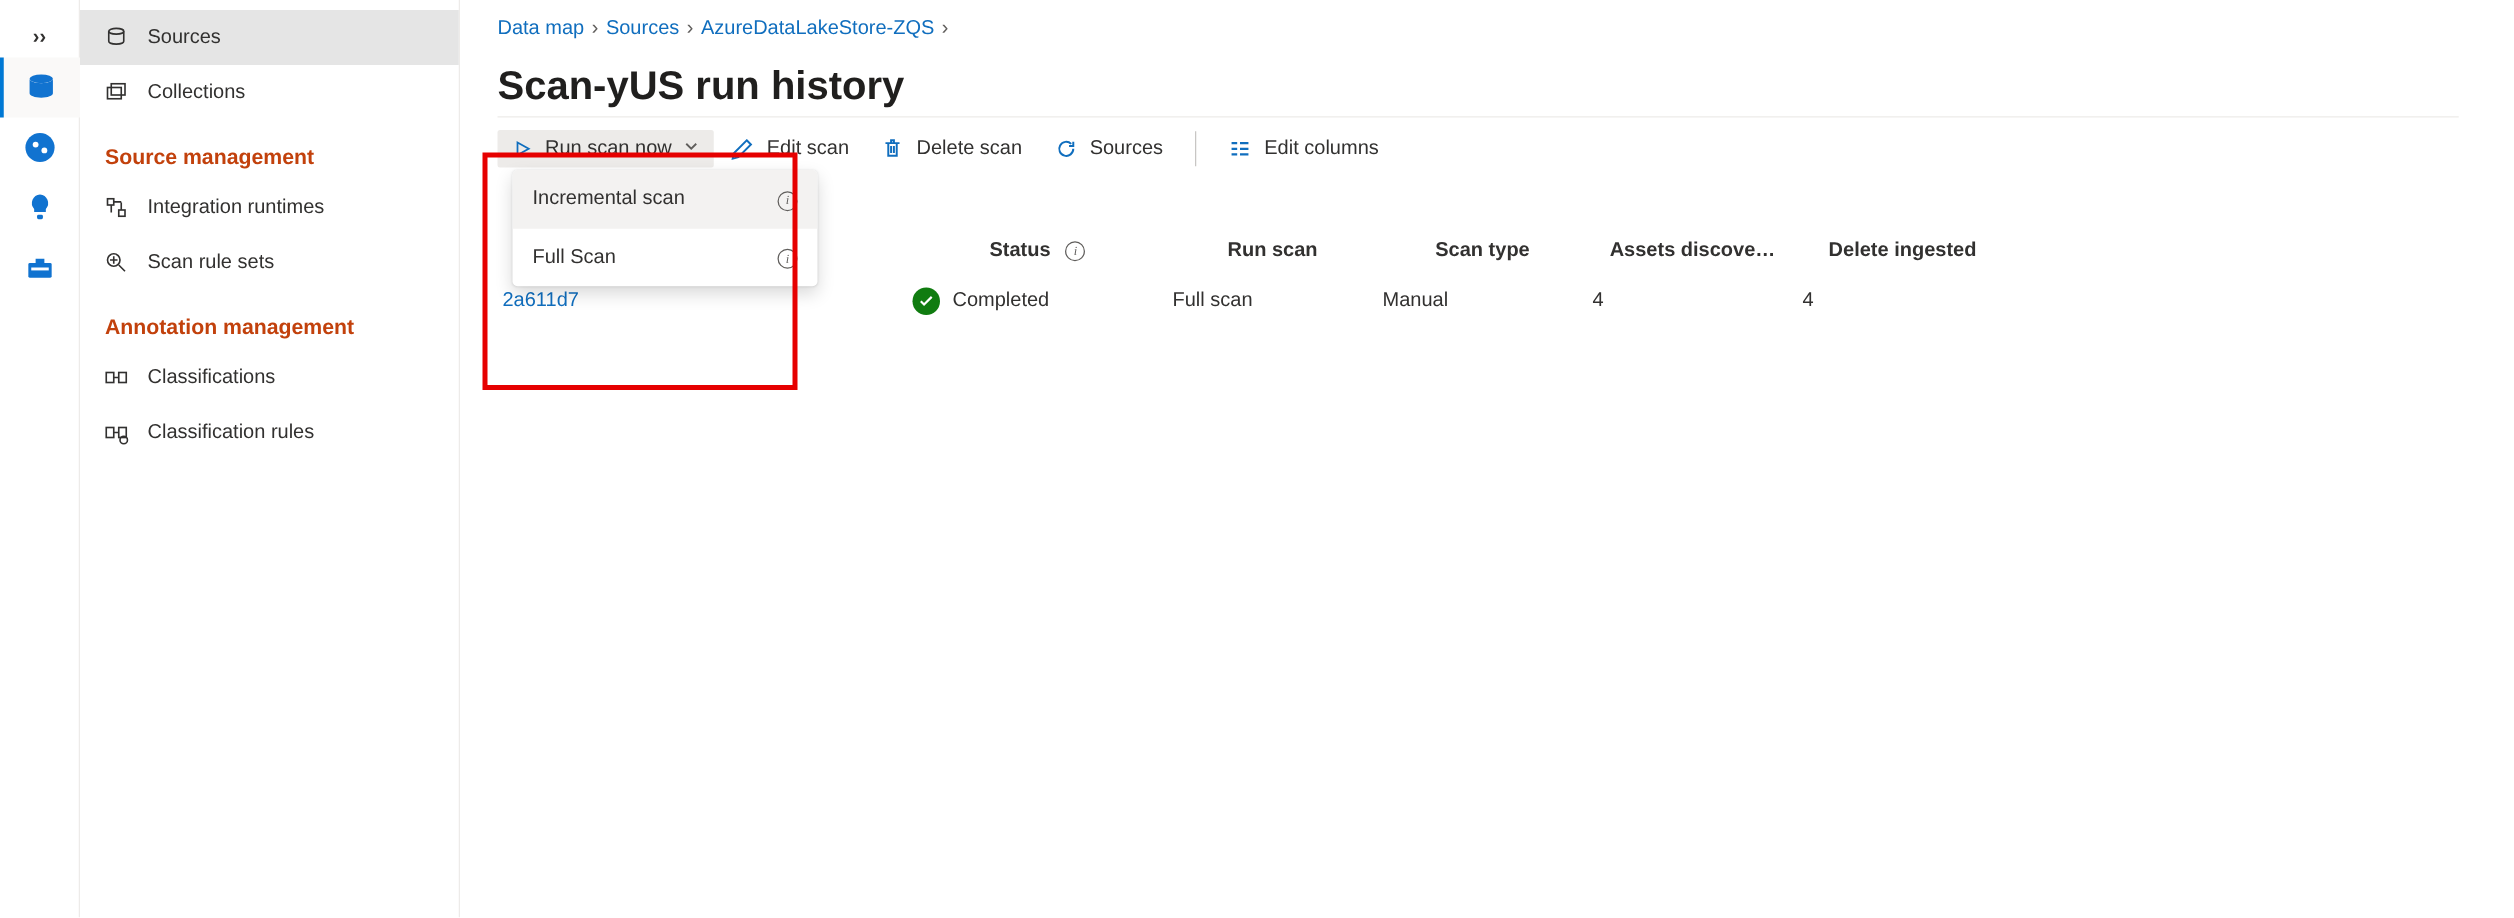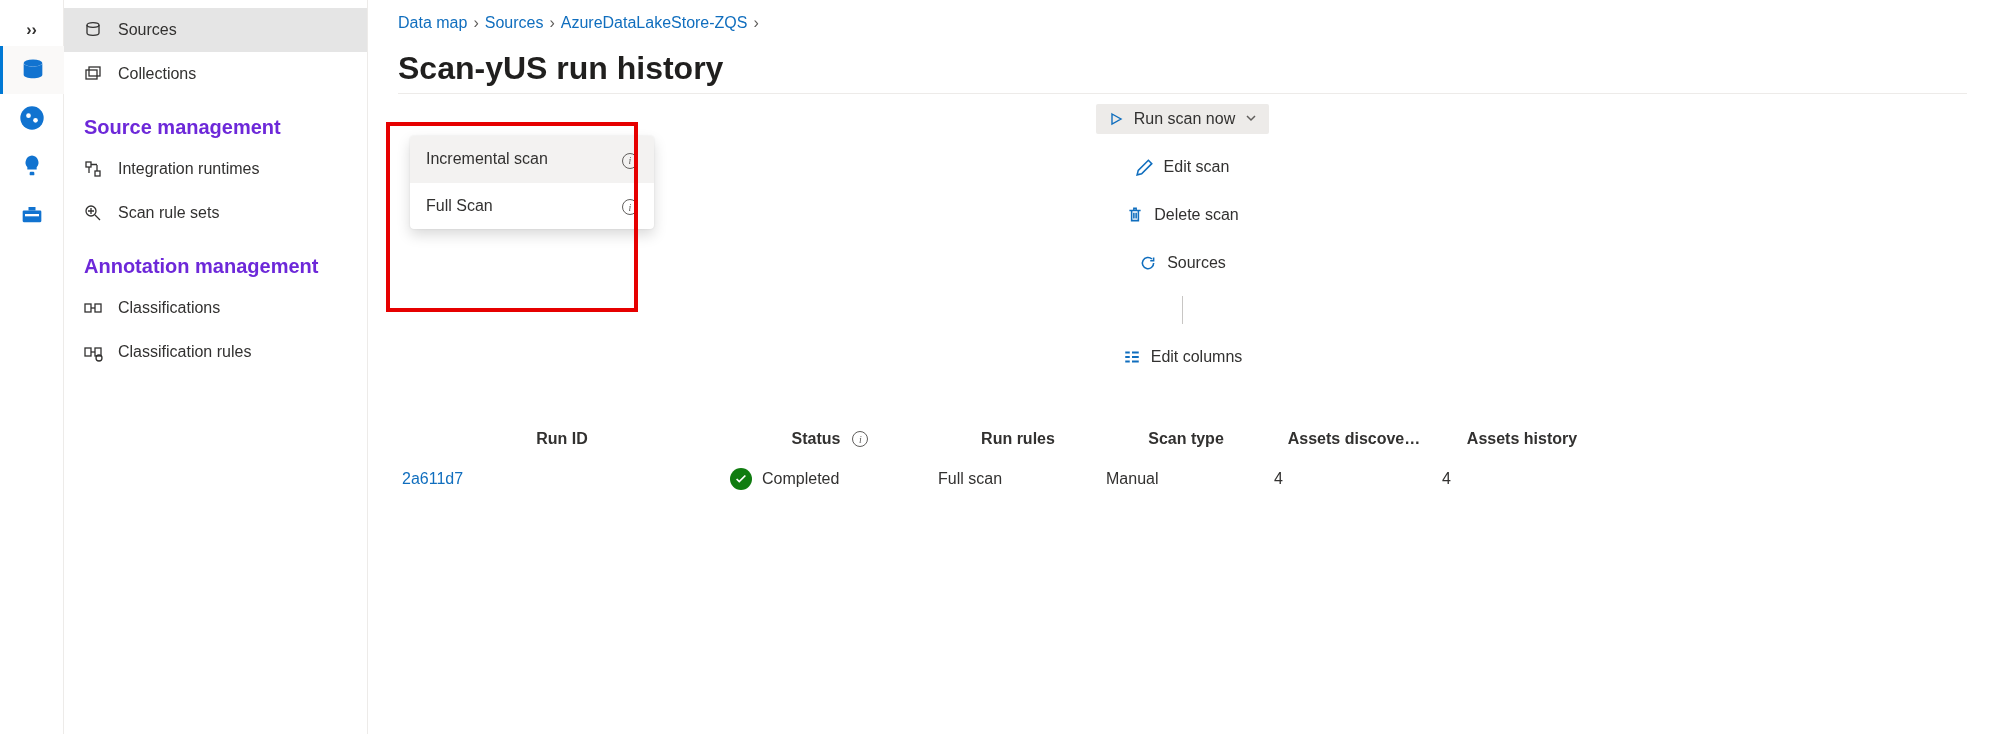--- a/index.html
+++ b/index.html
@@ -77,23 +77,23 @@
   .sidebar-item .si-icon {
     width: 22px;
     height: 22px;
     display: inline-flex;
     align-items: center;
     justify-content: center;
     color: #323130;
   }
   .sidebar-heading {
     font-weight: 600;
-    font-size: 20px;
+    font-size: 17px;
     padding: 20px 20px 8px 20px;
-    color: #6d28d9;
+    color: #c2410c;
   }
   
   .main {
     flex: 1;
     padding: 10px 44px 20px 30px;
     position: relative;
     min-width: 0;
   }
   .breadcrumb {
     display: flex;
@@ -122,23 +122,22 @@
     gap: 8px;
     color: #605e5c;
     font-size: 16px;
     padding-bottom: 14px;
   }
   .toolbar {
     display: flex;
     align-items: center;
     border-top: 1px solid #edebe9;
     padding-top: 10px;
-    gap: 18px;
+    gap: 2px;
     position: relative;
-    flex-direction: column;
   }
   .tb-button {
     display: inline-flex;
     align-items: center;
     gap: 10px;
     padding: 6px 12px;
     cursor: pointer;
     color: #323130;
     font-size: 16px;
     background: transparent;
@@ -451,30 +450,30 @@
   <div class="table-wrap">
     <div class="thead">
       <div class="th-cell">
         <span>Run ID</span>
       </div>
       <div class="th-cell">
         <span>Status</span>
         <span class="info-sm">i</span>
       </div>
       <div class="th-cell">
-        <span>Run rules</span>
+        <span>Run scan</span>
       </div>
       <div class="th-cell">
         <span>Scan type</span>
       </div>
       <div class="th-cell">
         <span>Assets discove…</span>
       </div>
       <div class="th-cell">
-        <span>Assets history</span>
+        <span>Delete ingested</span>
       </div>
     </div>
 
     <div class="trow">
       <div class="cell">
         <span class="runid-link">2a611d7</span>
       </div>
       <div class="cell">
         <span class="status-icon">
           <svg viewBox="0 0 16 16" width="14" height="14" fill="none" stroke="#fff" stroke-width="2">

